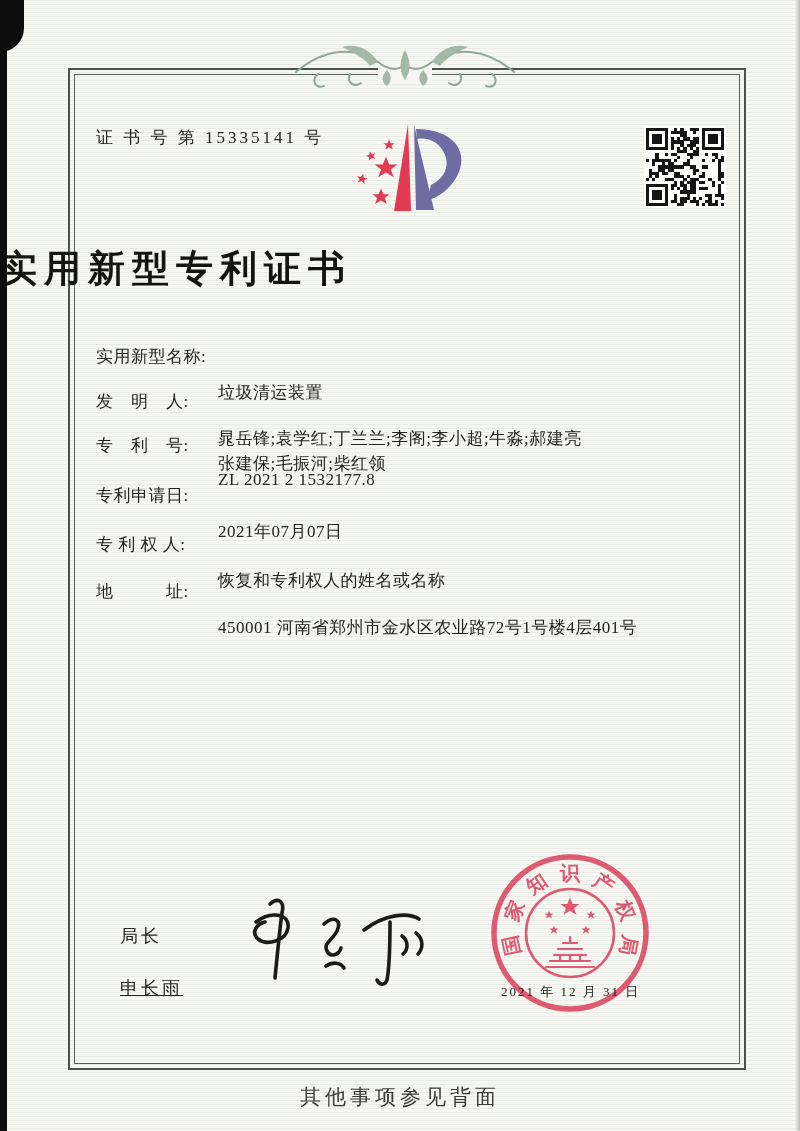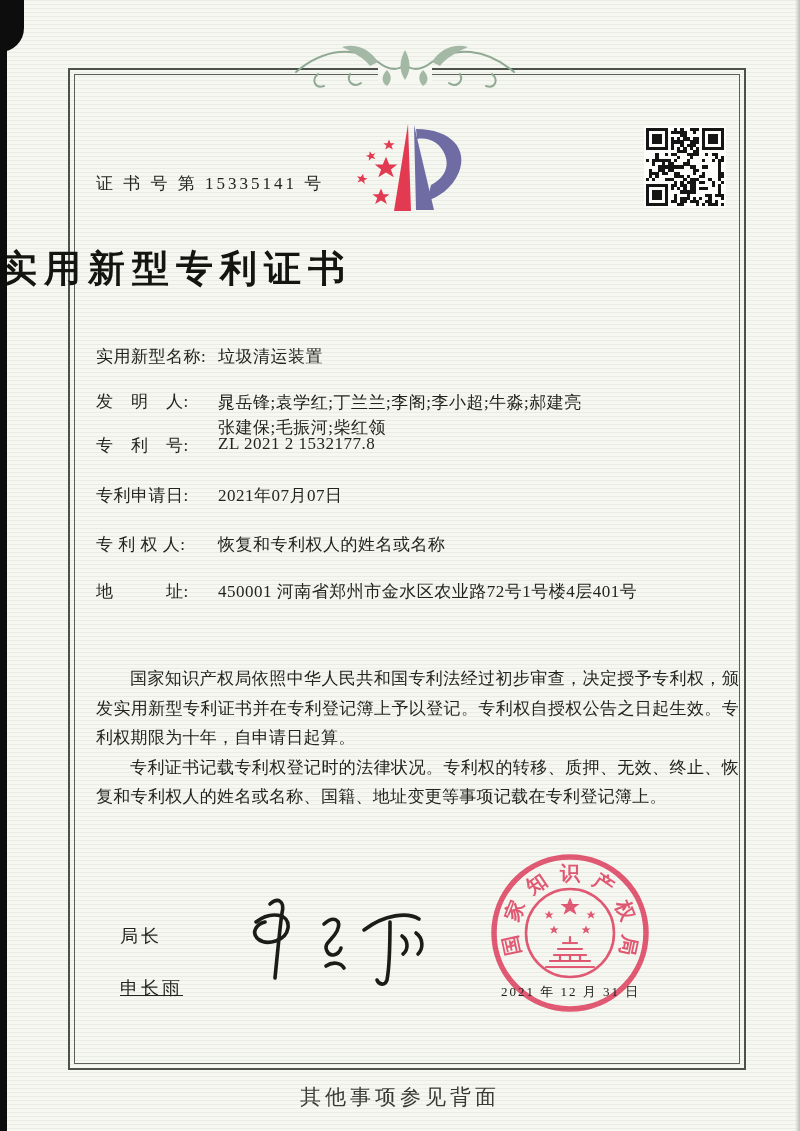--- a/index.html
+++ b/index.html
@@ -13,27 +13,27 @@
     color:#24241f;
   }
   
   .edge-left{position:absolute;left:0;top:0;width:7px;height:100%;background:#0d0d0d;}
   .corner-tl{position:absolute;left:0;top:0;width:24px;height:52px;background:#0d0d0d;border-bottom-right-radius:46px;}
   .edge-right{position:absolute;right:0;top:0;width:5px;height:100%;background:linear-gradient(90deg,transparent,#bdbdb4);}
   
   .frame{position:absolute;left:68px;top:68px;width:674px;height:998px;border:2px solid #4c524b;}
   .frame::after{content:"";position:absolute;left:4px;top:4px;right:4px;bottom:4px;border:1.5px solid #5a6058;}
   .ornament{position:absolute;left:292px;top:30px;}
-  .cert-no{position:absolute;left:96px;top:126px;font-size:17px;letter-spacing:3px;margin-top:46px;}
+  .cert-no{position:absolute;left:96px;top:126px;font-size:17px;letter-spacing:3px;}
   .logo{position:absolute;left:350px;top:118px;}
   .qr-wrap{position:absolute;left:644px;top:126px;width:82px;height:82px;background:#fdfdfb;padding:2px;box-sizing:border-box;}
   .title{position:absolute;left:0;right:0;top:244px;text-align:left;font-size:37px;font-weight:700;letter-spacing:7px;color:#141411;}
   .row{position:absolute;left:96px;width:645px;font-size:17px;letter-spacing:.5px;}
   .lbl{display:inline-block;width:122px;vertical-align:top;}
-  .val{display:inline-block;vertical-align:top;}
+  .val{display:inline-block;vertical-align:top;margin-top:36px;}
   .val div{line-height:25px;}
   .row-name{top:345px;} .row-inv{top:390px;} .row-patno{top:434px;}
   .row-filing{top:484px;} .row-patentee{top:533px;} .row-addr{top:580px;}
   .row-grant{top:627px;}
   .grant-no-field{position:absolute;left:306px;top:0;}
   .grant-no-field .lbl{width:122px;}
   .body-text{position:absolute;left:96px;top:664px;width:643px;font-size:17px;line-height:29.5px;text-align:justify;letter-spacing:.3px;}
   .body-text p{margin:0;text-indent:2em;}
   .signer-title{position:absolute;left:120px;top:924px;font-size:18px;letter-spacing:3px;}
   .signer-name{position:absolute;left:120px;top:976px;font-size:18px;letter-spacing:3px;text-decoration:underline;}
@@ -405,24 +405,20 @@
 
   <div class="row row-patentee">
     <span class="lbl">专 利 权 人:</span><span class="val">恢复和专利权人的姓名或名称</span>
   </div>
 
   <div class="row row-addr">
     <span class="lbl">地　　　址:</span><span class="val">450001 河南省郑州市金水区农业路72号1号楼4层401号</span>
   </div>
 
 
-  <div class="body-text">
-    <p>国家知识产权局依照中华人民共和国专利法经过初步审查，决定授予专利权，颁发实用新型专利证书并在专利登记簿上予以登记。专利权自授权公告之日起生效。专利权期限为十年，自申请日起算。</p>
-    <p>专利证书记载专利权登记时的法律状况。专利权的转移、质押、无效、终止、恢复和专利权人的姓名或名称、国籍、地址变更等事项记载在专利登记簿上。</p>
-  </div>
 
   <div class="signer-title">局长</div>
   <div class="signer-name">申长雨</div>
 
   <svg class="signature" width="185" height="100" viewBox="0 0 185 100">
     <g fill="none" stroke="#1b1b18" stroke-width="3.6" stroke-linecap="round" stroke-linejoin="round">
       <path d="M30,16 C38,9 45,13 42,25 C40,38 37,70 35,90"></path>
       <path d="M16,34 C30,23 50,25 48,40 C46,53 27,58 18,51 C11,45 16,36 25,34"></path>
       <path d="M84,36 C94,27 102,32 97,43 C92,53 83,55 87,63 C90,70 99,67 101,60"></path>
       <path d="M86,78 C93,73 101,75 104,80"></path>

